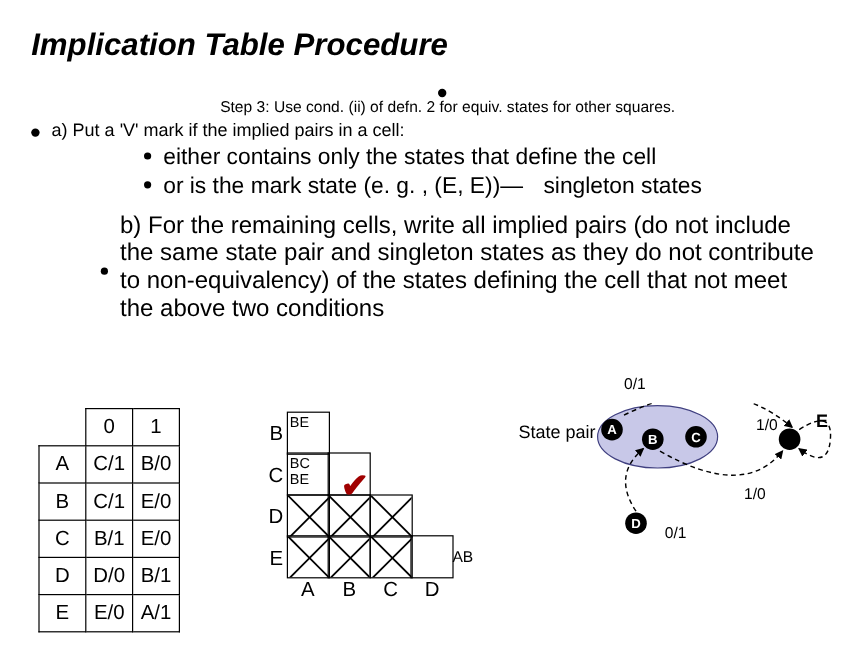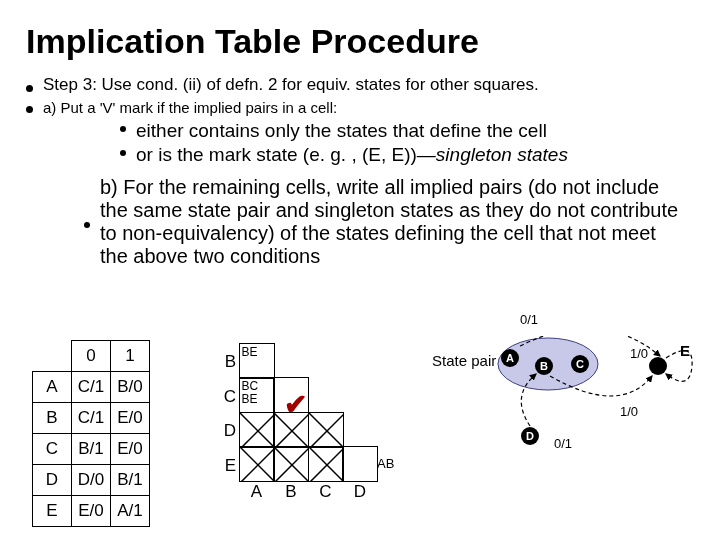--- a/index.html
+++ b/index.html
@@ -7,29 +7,31 @@
     width: 720px;
     height: 540px;
     font-family: Arial, sans-serif;
     font-size: 14px;
     color: #000;
     position: relative;
     overflow: hidden;
     background: #fff;
   }
   .title {
-    font-size: 34px;
+    font-size: 26px;
     font-weight: bold;
     margin: 22px 0 14px 26px;
+    font-style: italic;
   }
   .l1 {
     margin: 4px 0 4px 26px;
-    font-size: 17px;
+    font-size: 13px;
     display: flex;
     align-items: center;
+    flex-direction: column;
   }
   .l1b {
     margin: 4px 0 4px 26px;
     font-size: 15px;
     display: flex;
     align-items: flex-start;
     text-align: right;
   }
   .l2 {
     margin: 2px 0 2px 120px;
@@ -51,21 +53,21 @@
     background: #000;
     margin: 7px 10px 0 0;
     flex-shrink: 0;
   }
   .dot.sm {
     width: 6px;
     height: 6px;
     margin-top: 6px;
   }
   .em {
-    font-style: italic;
+    margin-left: 17px;
   }
   .floatlbl {
     position: absolute;
     font-size: 13px;
   }
   .ttable {
     position: absolute;
     left: 32px;
     top: 340px;
     border-collapse: collapse;

